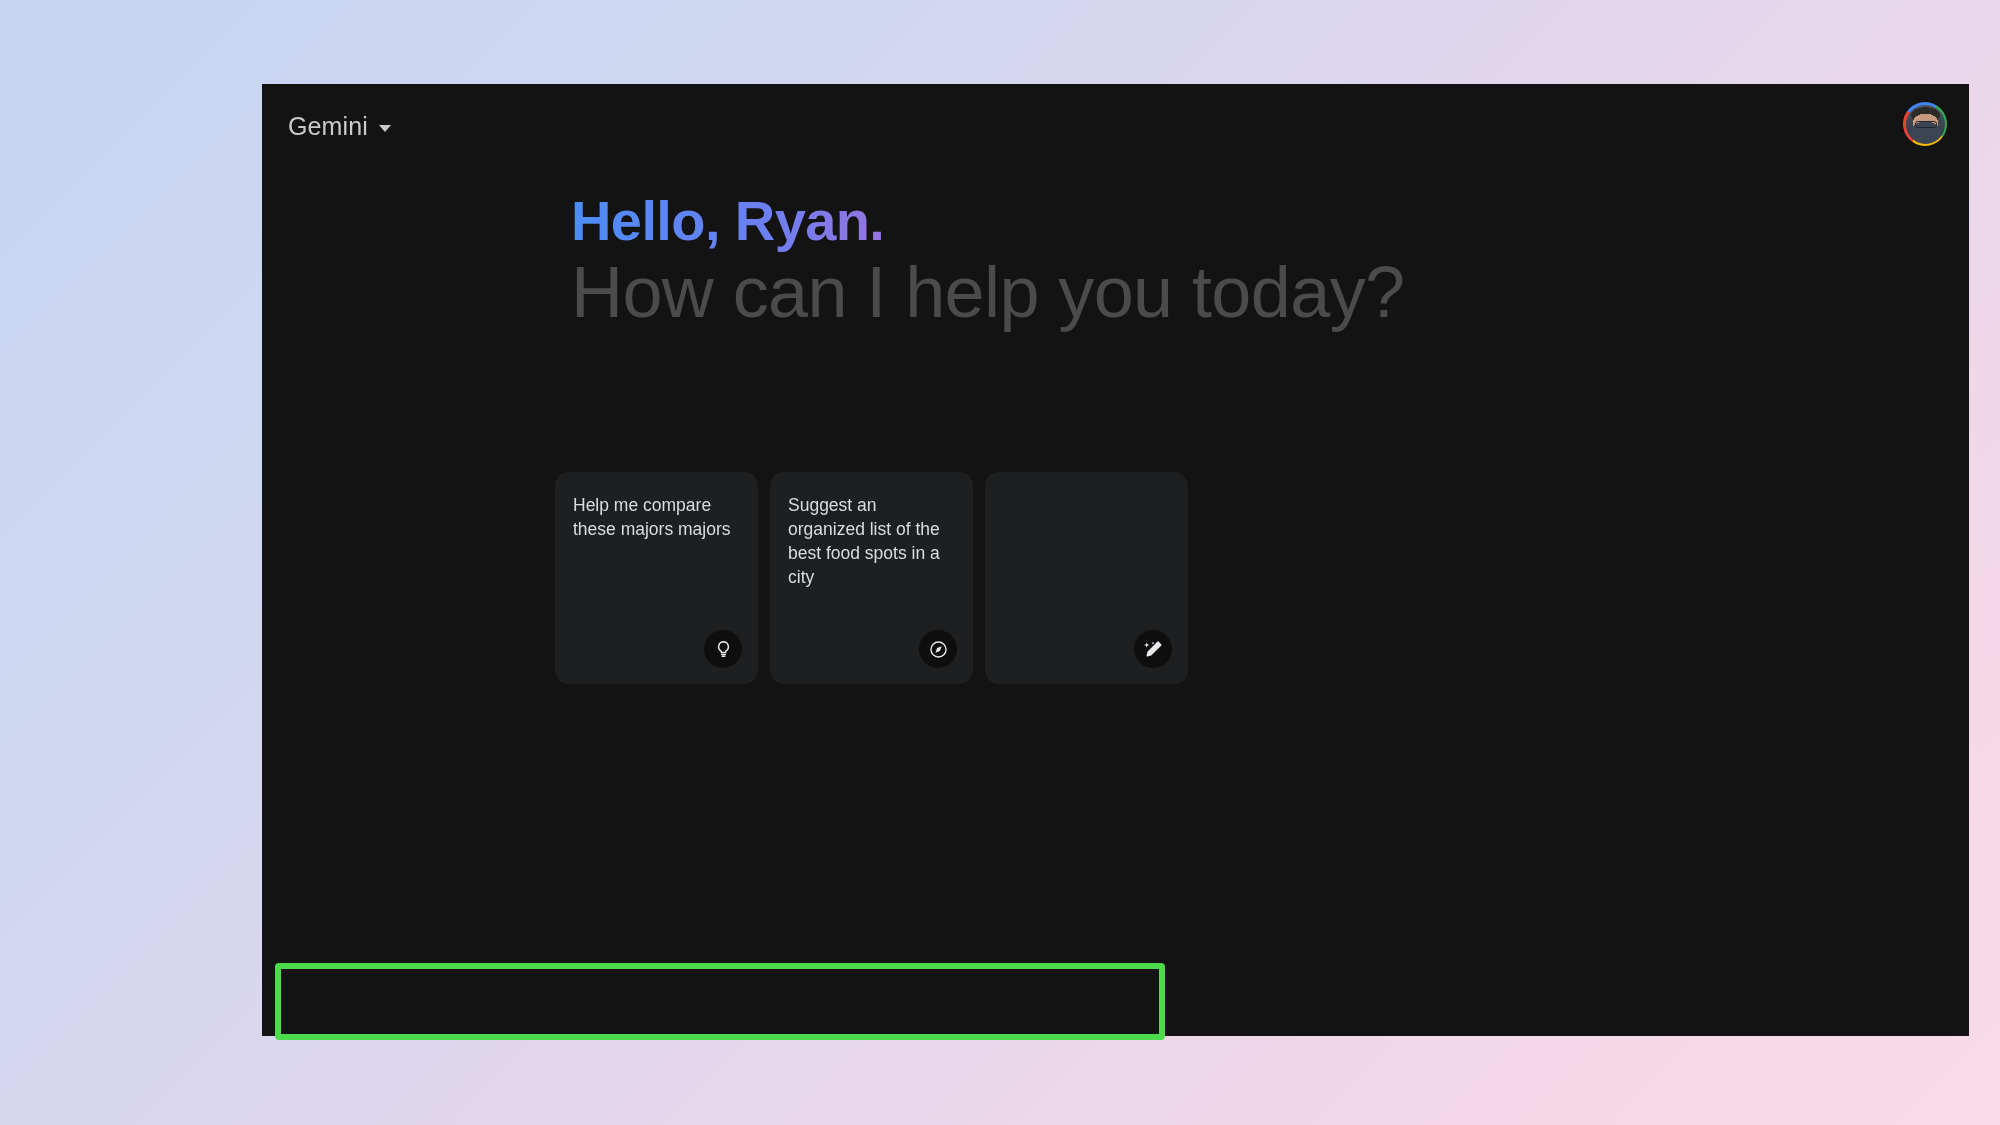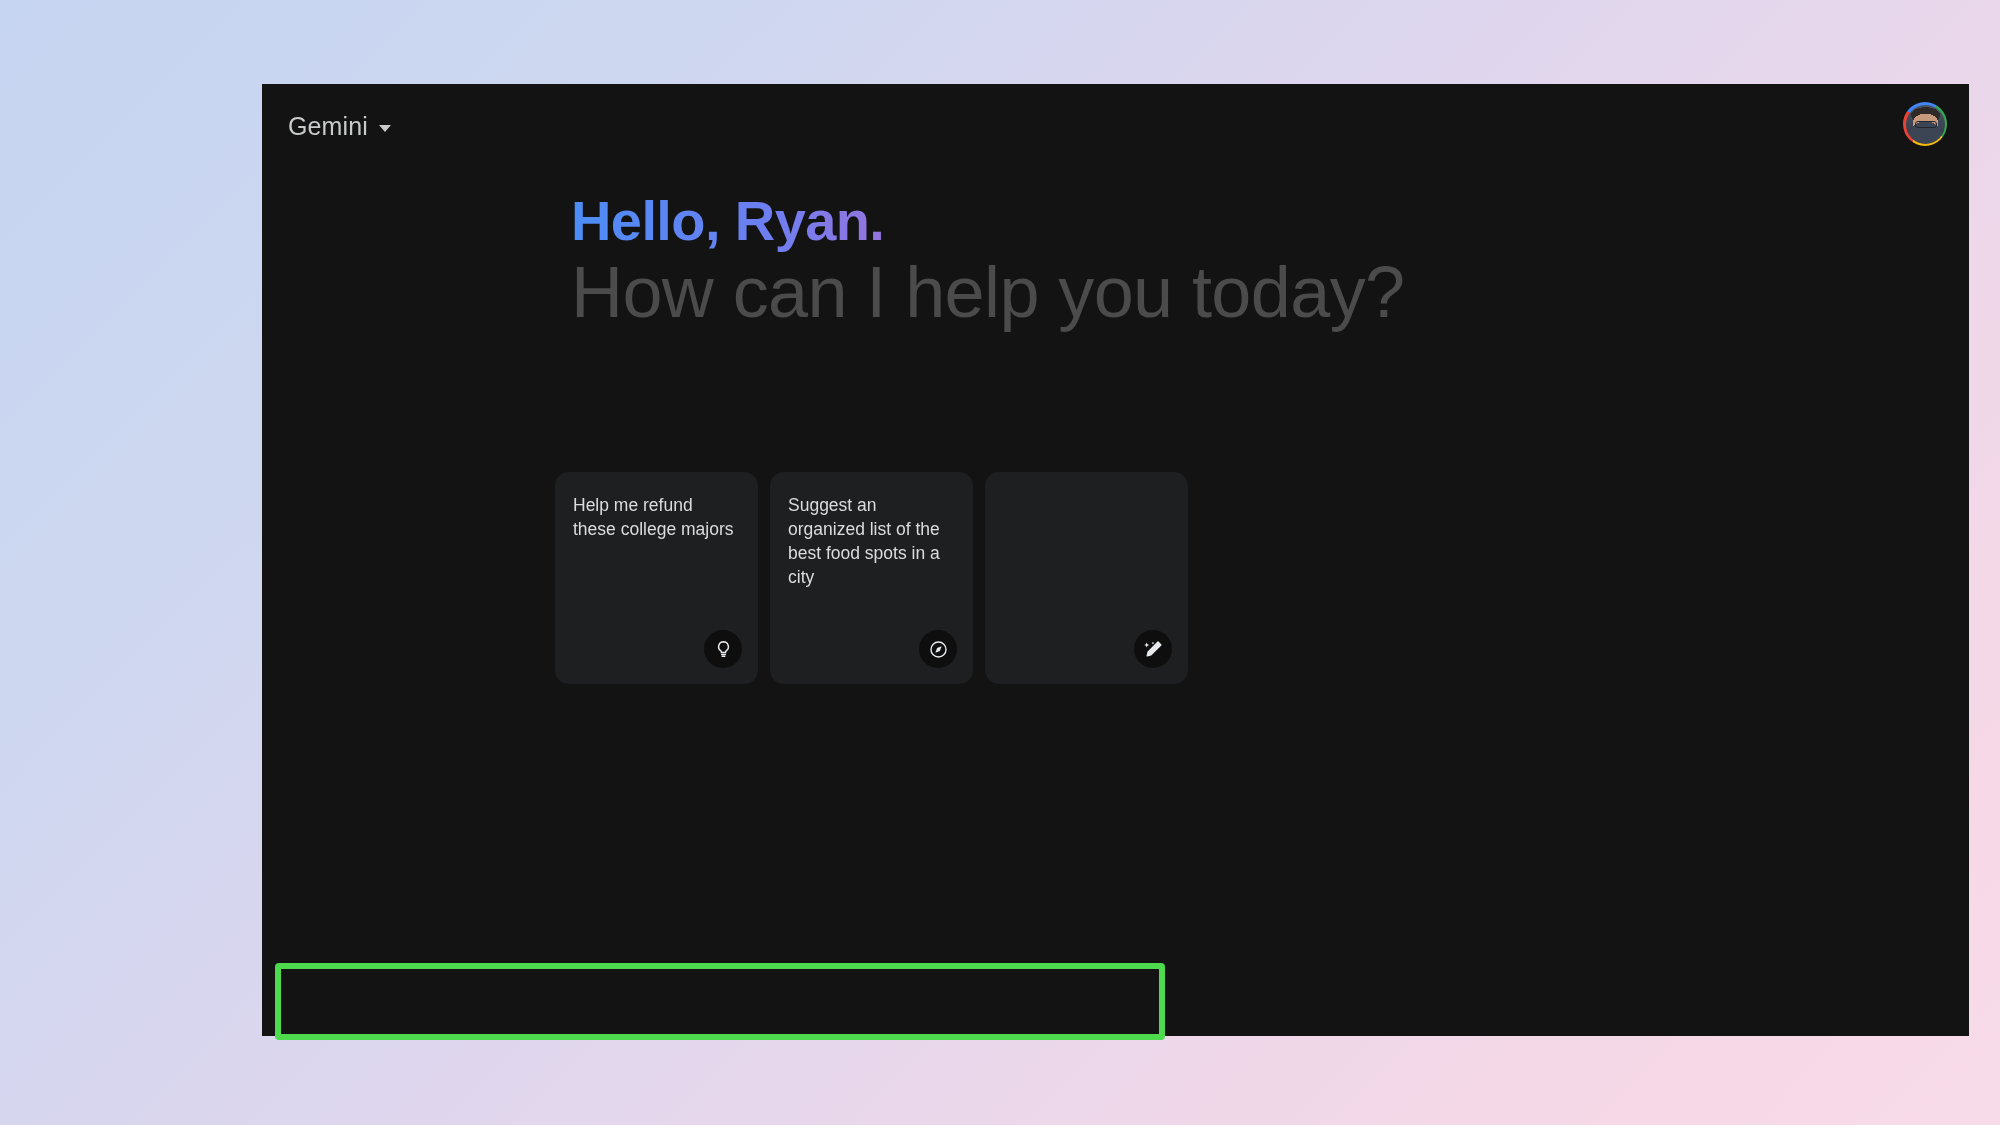--- a/index.html
+++ b/index.html
@@ -143,21 +143,21 @@
   </div>
 
   <div id="greeting-block">
     <div id="greeting-hello">Hello, Ryan.</div>
     <div id="greeting-sub">How can I help you today?</div>
   </div>
 
   <div id="cards">
 
     <div class="card">
-      <div class="card-text">Help me refund these college majors</div>
+      <div class="card-text">Help me compare these majors majors</div>
       <div class="card-icon">
         <svg viewBox="0 0 24 24" fill="none" stroke="#e8eaed" stroke-width="1.7" stroke-linecap="round">
           <path d="M12 3.2a5.6 5.6 0 0 0-3.3 10.1c.6.45.95 1.1.95 1.8v.4h4.7v-.4c0-.7.35-1.35.95-1.8A5.6 5.6 0 0 0 12 3.2z"></path>
           <path d="M9.9 17.6h4.2"></path>
             <path d="M10.5 19.7h3"></path>
         </svg>
       </div>
     </div>
 
     <div class="card">

